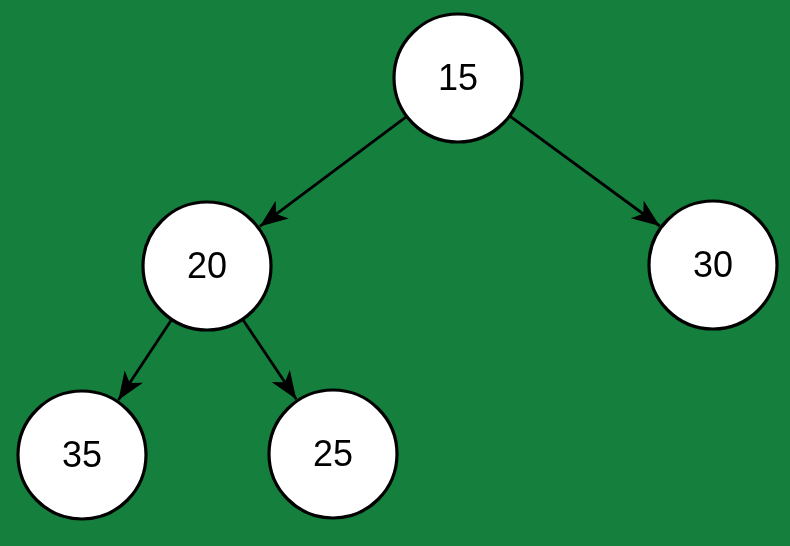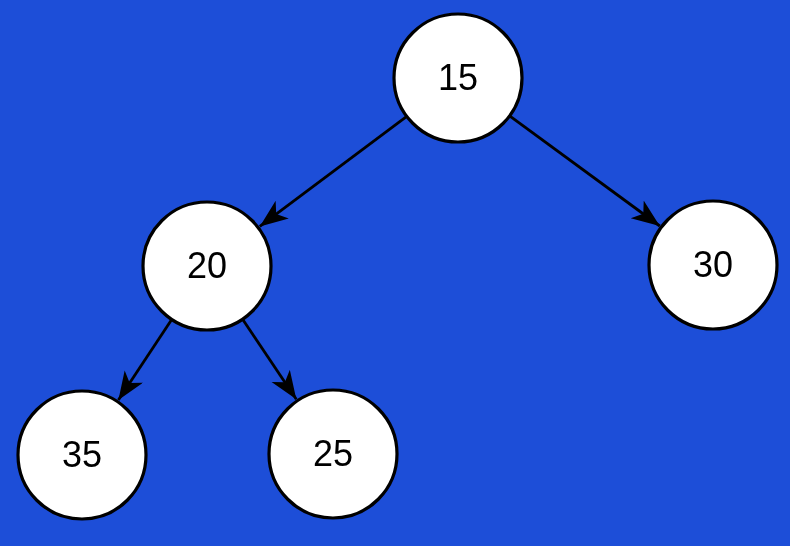--- a/index.html
+++ b/index.html
@@ -4,21 +4,21 @@
 <style>
   html, body {
     margin: 0;
     padding: 0;
     background: #ffffff;
   }
   .canvas {
     position: relative;
     width: 790px;
     height: 546px;
-    background: #1d4ed8;
+    background: #15803d;
     overflow: hidden;
     font-family: "Liberation Sans", sans-serif;
   }
   svg { display: block; }
   .node-label {
     font-family: "Liberation Sans", sans-serif;
     fill: #000000;
     user-select: none;
   }
 </style>

